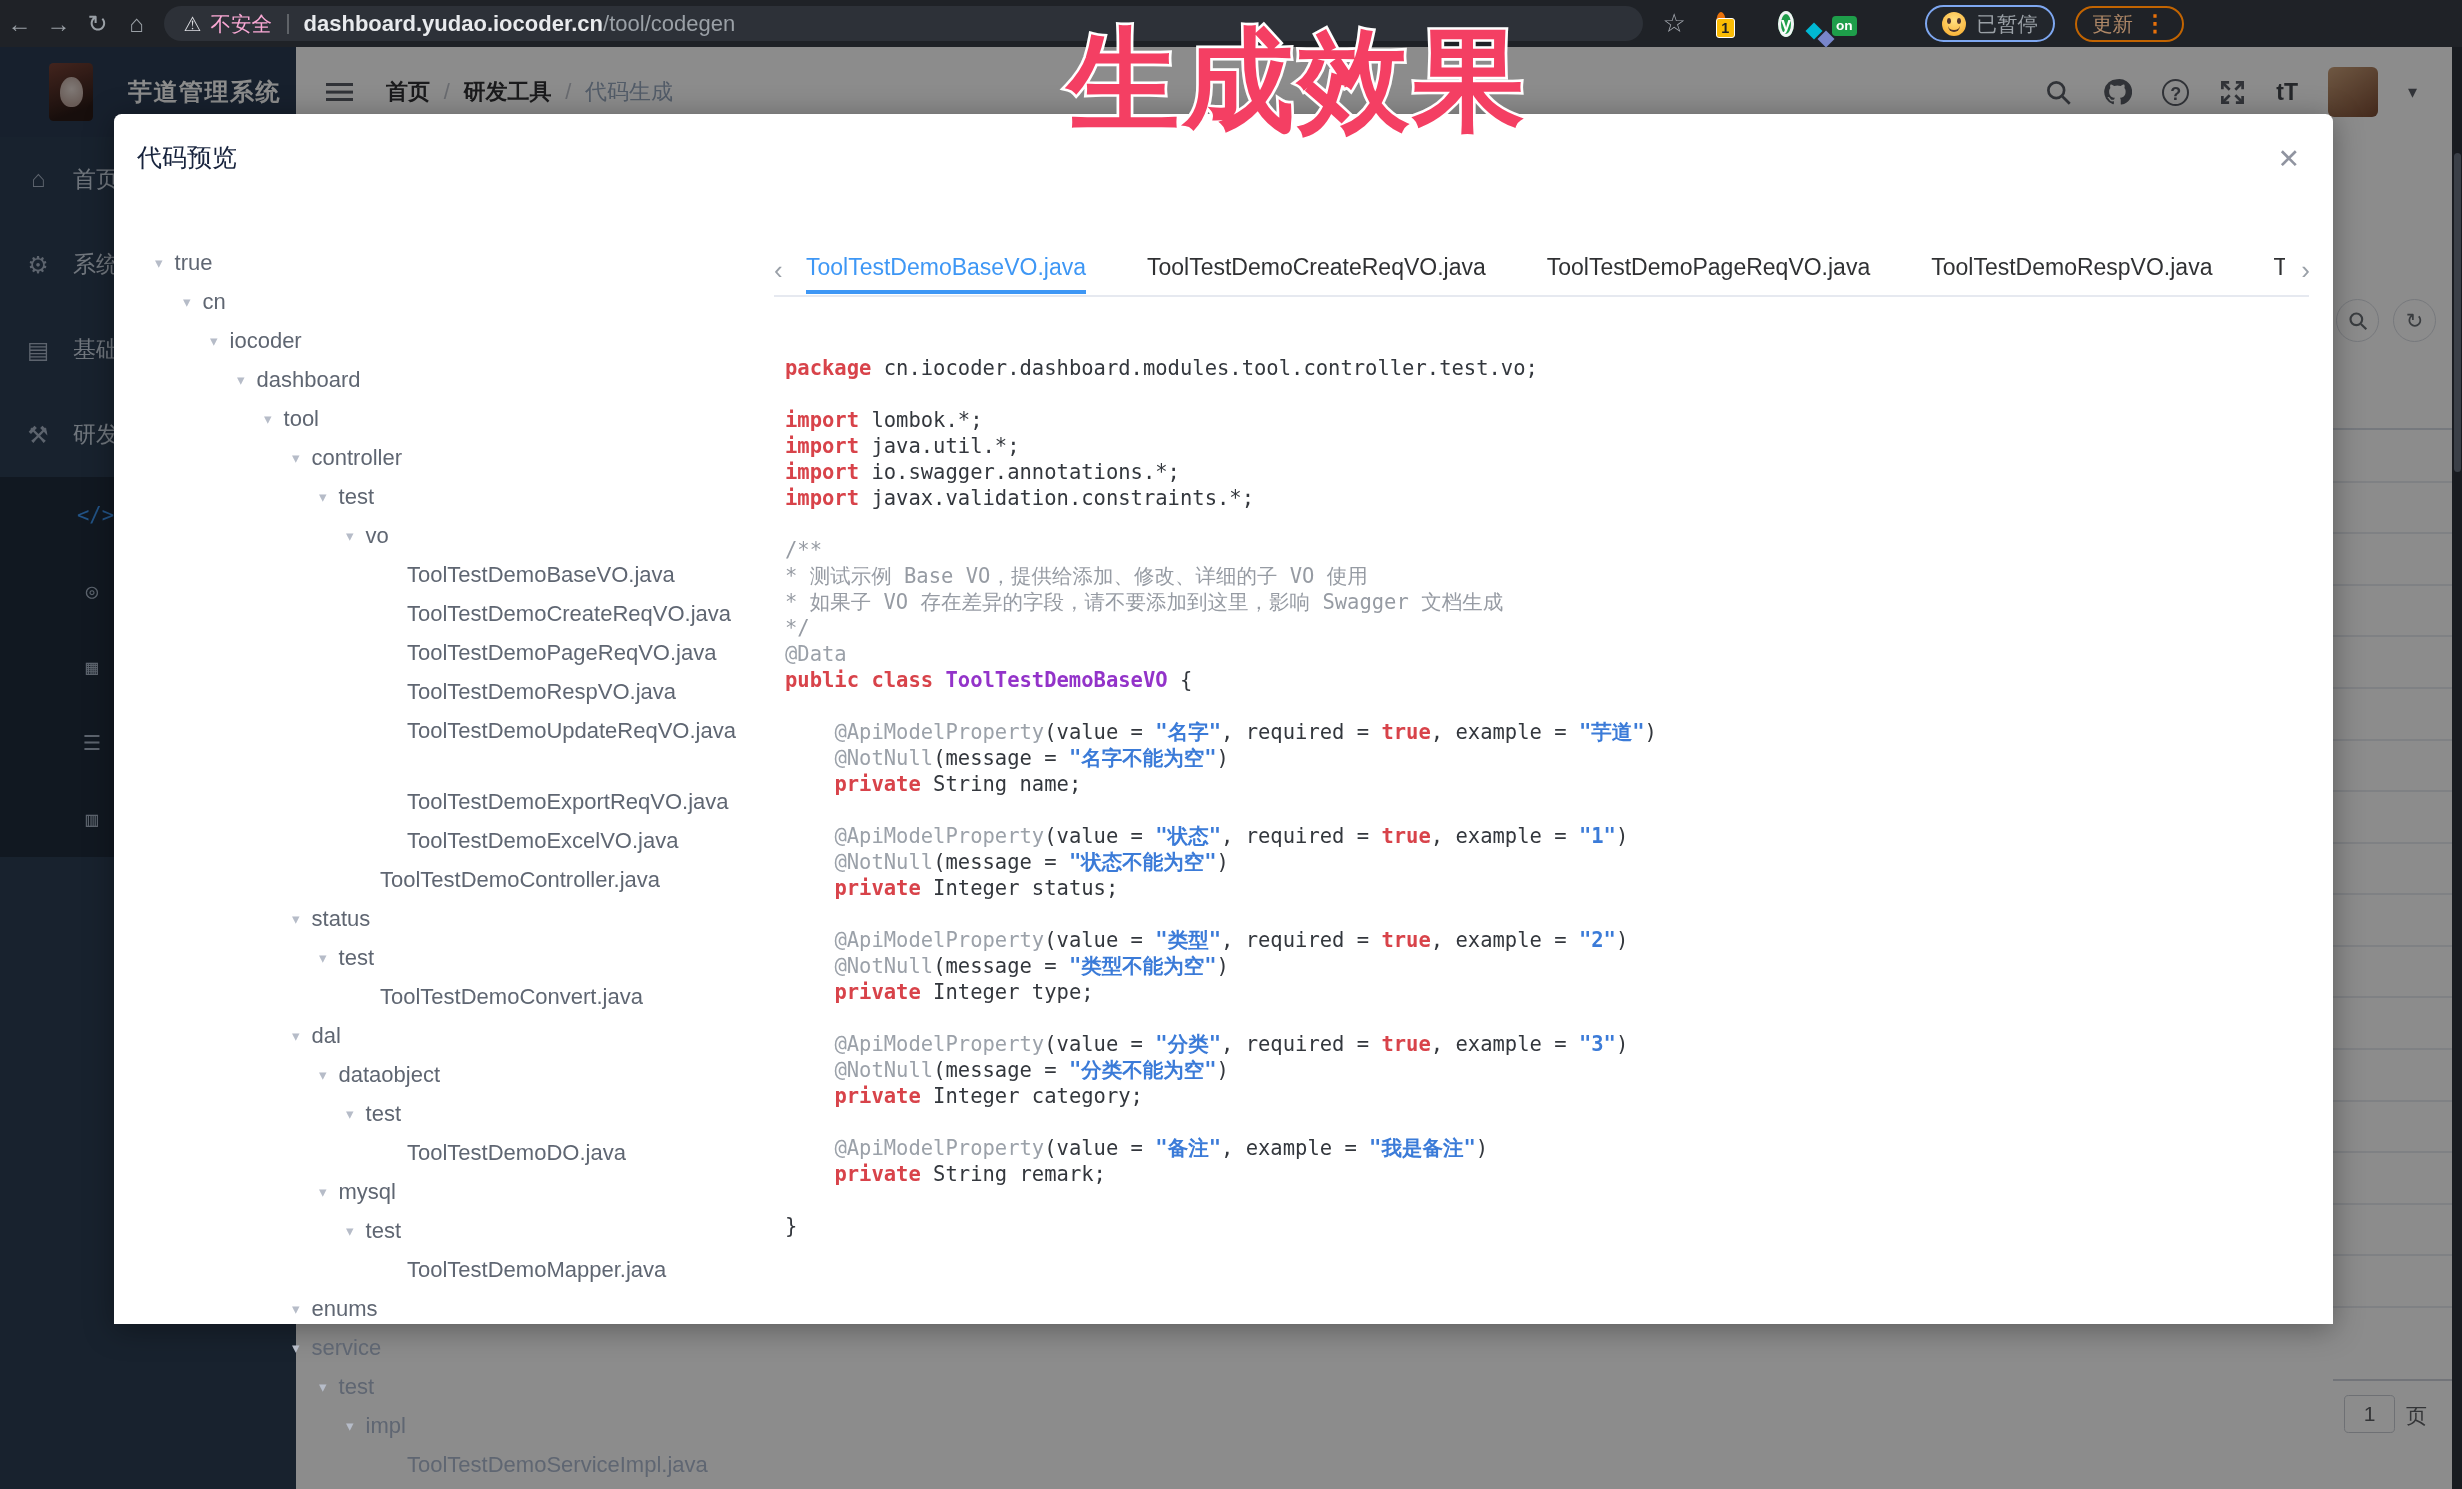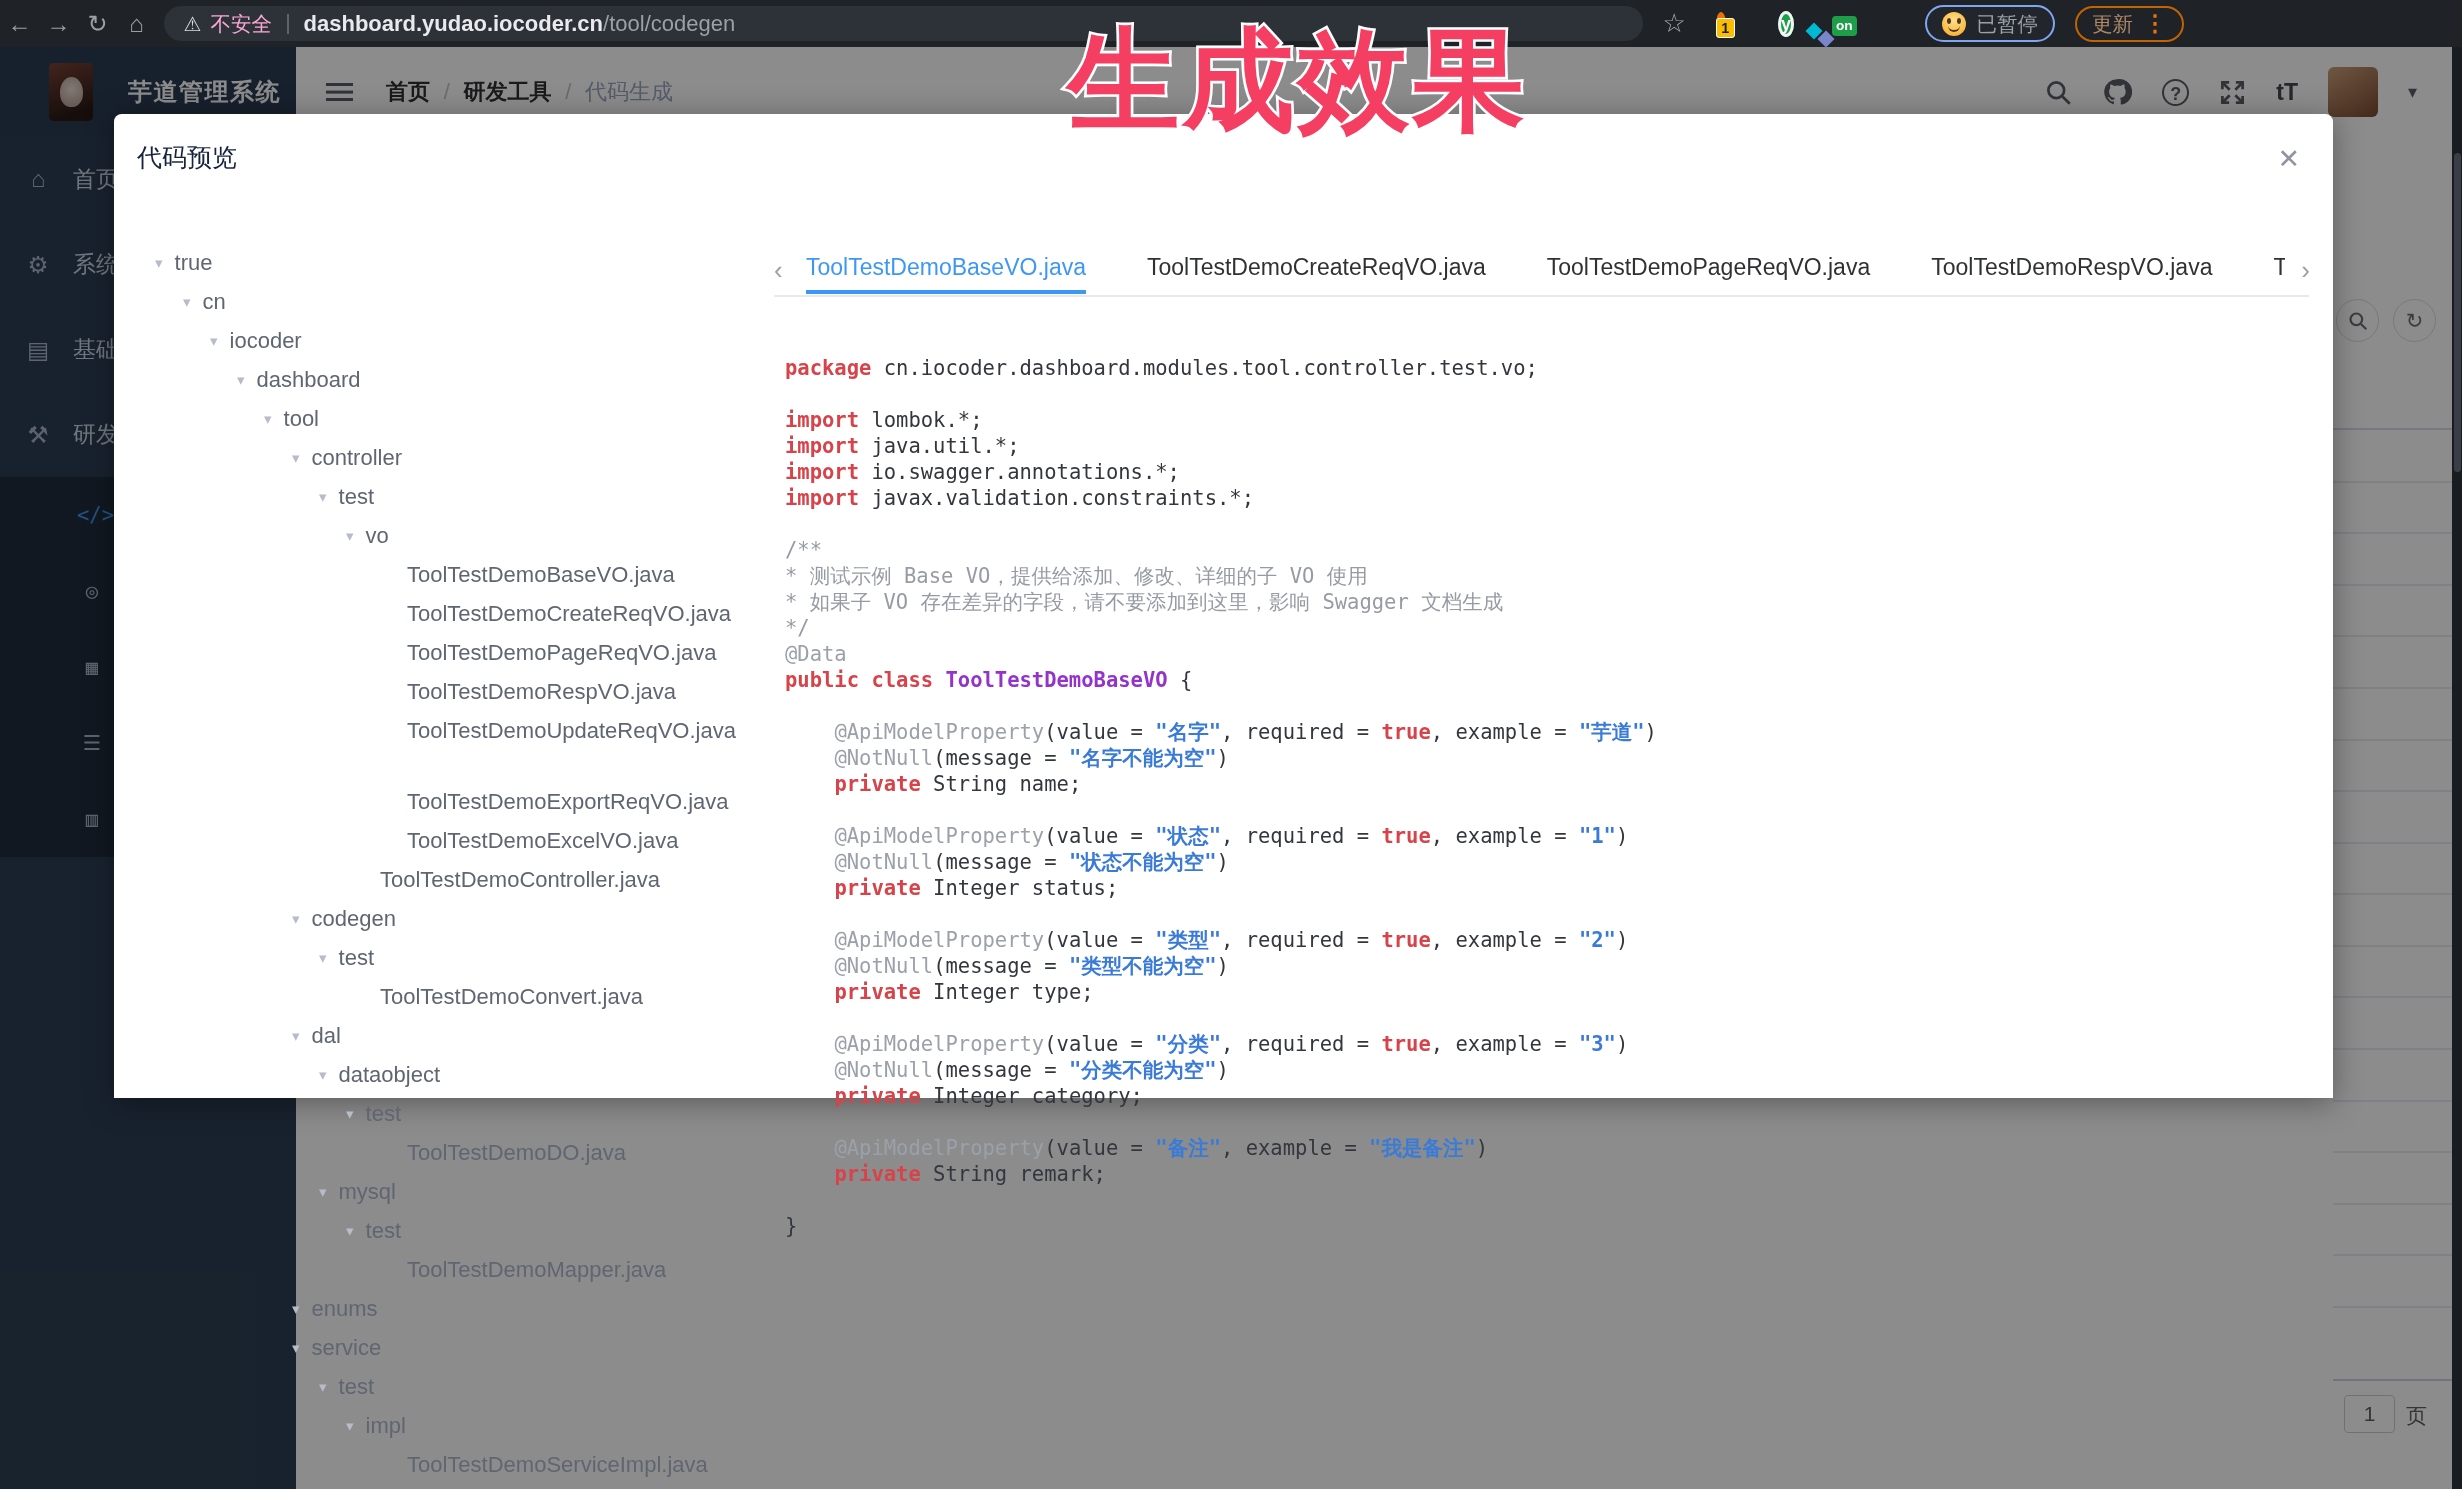--- a/index.html
+++ b/index.html
@@ -85,21 +85,21 @@
 #pag-line{left:2037px;top:1242px;width:130px;height:1.5px;background:#cfd4dd;position:absolute}
 #page-box{left:2048px;top:1258px;width:49px;height:36px;border:1.5px solid #c8ccd4;border-radius:4.6px;
  position:absolute;font-size:21px;color:#606266;text-align:center;line-height:36px;background:#fff}
 #page-suffix{left:2110px;top:1265px;position:absolute;font-size:21px;color:#606266}
 
 #scrollbar{left:2452px;top:47px;width:10.6px;height:1443px;background:#181b20;z-index:46}
 #scroll-thumb{position:absolute;left:1.5px;top:106px;width:7.6px;height:319px;background:#3a3f47;border-radius:3.8px}
 
 
 #overlay{left:0;top:47px;width:2462px;height:1443px;background:rgba(0,0,0,0.45);z-index:40}
-#modal{left:114px;top:114px;width:2219px;height:984px;background:#fff;border-radius:7.6px 7.6px 0 0;
+#modal{left:114px;top:114px;width:2219px;height:1210px;background:#fff;border-radius:7.6px 7.6px 0 0;
  box-shadow:0 4.6px 30px rgba(0,0,0,.35);z-index:45}
 #modal-title{left:23px;top:27px;font-size:25px;color:#17233d}
 #modal-close{right:33px;top:29px;font-size:27px;color:#9094a0}
 
 
 #tree{left:23px;top:129px;width:622px;height:1247px;overflow:hidden}
 .trow{height:39px;display:flex;align-items:center;font-size:22px;color:#5f6672;white-space:nowrap}
 .caret{color:#b6bcc8;font-size:15px;margin-right:12px}
 
 
@@ -338,21 +338,21 @@
         <span>ToolTestDemoExportReqVO.java</span>
       </div>
       <div class="trow" style="padding-left: 270px;">
         <span>ToolTestDemoExcelVO.java</span>
       </div>
       <div class="trow" style="padding-left: 243px;">
         <span>ToolTestDemoController.java</span>
       </div>
       <div class="trow" style="padding-left: 155px;">
         <span class="caret">▾</span>
-        <span>codegen</span>
+        <span>status</span>
       </div>
       <div class="trow" style="padding-left: 182px;">
         <span class="caret">▾</span>
         <span>test</span>
       </div>
       <div class="trow" style="padding-left: 243px;">
         <span>ToolTestDemoConvert.java</span>
       </div>
       <div class="trow" style="padding-left: 155px;">
         <span class="caret">▾</span>

